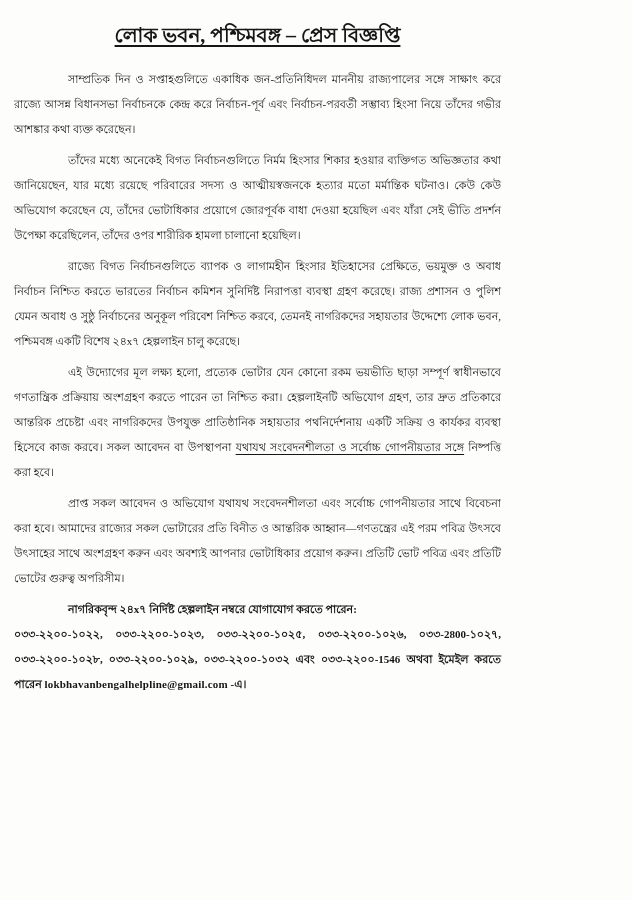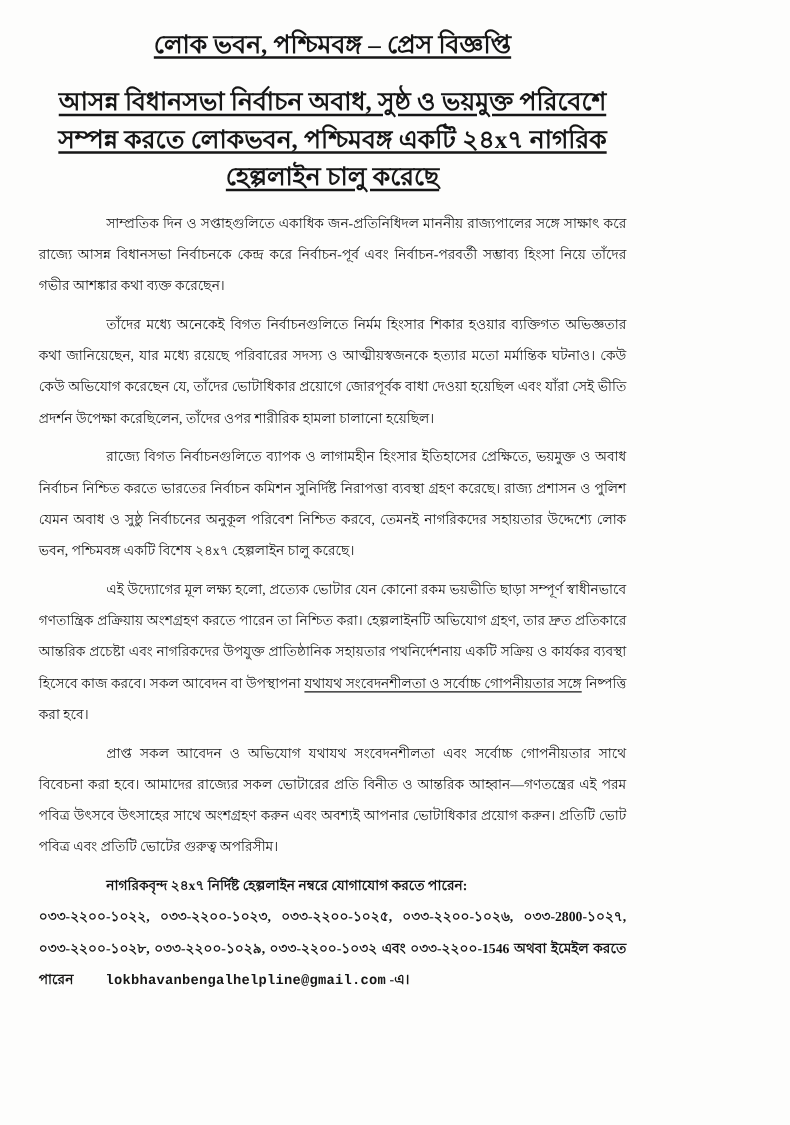--- a/index.html
+++ b/index.html
@@ -11,21 +11,21 @@
     width: 632px;
     height: 900px;
     overflow: hidden;
     color: #161616;
     font-family: "Liberation Serif", "DejaVu Serif", serif;
   }
   .sheet {
     box-sizing: border-box;
     width: 532px;
     height: 900px;
-    padding: 18px 31px 0 31px;
+    padding: 18px 31px 0 14px;
   }
   .doc-title {
     margin: 2px 0 14px 0;
     text-align: center;
     font-size: 20px;
     font-weight: bold;
     text-decoration: underline;
     text-underline-offset: 3px;
   }
   .headline {
@@ -44,33 +44,31 @@
     line-height: 25px;
     text-align: justify;
     text-indent: 54px;
   }
   .bold { font-weight: bold; }
   .underlined {
     text-decoration: underline;
     text-underline-offset: 3px;
   }
   .email {
-    font-family: Liberation Mono, monospace;
+    font-family: Liberation Serif, serif;
     letter-spacing: 0.2px;
-    margin-left: 23px;
   }
 </style>
 </head>
 <body>
 
 <main class="sheet">
 
   <h1 class="doc-title">লোক ভবন, পশ্চিমবঙ্গ – প্রেস বিজ্ঞপ্তি</h1>
 
-  <h2 class="headline">আসন্ন বিধানসভা নির্বাচন অবাধ, সুষ্ঠ ও ভয়মুক্ত পরিবেশে সম্পন্ন করতে লোকভবন, পশ্চিমবঙ্গ একটি ২৪x৭ নাগরিক হেল্পলাইন চালু করেছে</h2>
 
   <p class="para">সাম্প্রতিক দিন ও সপ্তাহগুলিতে একাধিক জন-প্রতিনিধিদল মাননীয় রাজ্যপালের সঙ্গে সাক্ষাৎ করে রাজ্যে আসন্ন বিধানসভা নির্বাচনকে কেন্দ্র করে নির্বাচন-পূর্ব এবং নির্বাচন-পরবর্তী সম্ভাব্য হিংসা নিয়ে তাঁদের গভীর আশঙ্কার কথা ব্যক্ত করেছেন।</p>
 
   <p class="para">তাঁদের মধ্যে অনেকেই বিগত নির্বাচনগুলিতে নির্মম হিংসার শিকার হওয়ার ব্যক্তিগত অভিজ্ঞতার কথা জানিয়েছেন, যার মধ্যে রয়েছে পরিবারের সদস্য ও আত্মীয়স্বজনকে হত্যার মতো মর্মান্তিক ঘটনাও। কেউ কেউ অভিযোগ করেছেন যে, তাঁদের ভোটাধিকার প্রয়োগে জোরপূর্বক বাধা দেওয়া হয়েছিল এবং যাঁরা সেই ভীতি প্রদর্শন উপেক্ষা করেছিলেন, তাঁদের ওপর শারীরিক হামলা চালানো হয়েছিল।</p>
 
   <p class="para">রাজ্যে বিগত নির্বাচনগুলিতে ব্যাপক ও লাগামহীন হিংসার ইতিহাসের প্রেক্ষিতে, ভয়মুক্ত ও অবাধ নির্বাচন নিশ্চিত করতে ভারতের নির্বাচন কমিশন সুনির্দিষ্ট নিরাপত্তা ব্যবস্থা গ্রহণ করেছে। রাজ্য প্রশাসন ও পুলিশ যেমন অবাধ ও সুষ্ঠু নির্বাচনের অনুকূল পরিবেশ নিশ্চিত করবে, তেমনই নাগরিকদের সহায়তার উদ্দেশ্যে লোক ভবন, পশ্চিমবঙ্গ একটি বিশেষ ২৪x৭ হেল্পলাইন চালু করেছে।</p>
 
   <p class="para"><span>এই উদ্যোগের মূল লক্ষ্য হলো, প্রত্যেক ভোটার যেন কোনো রকম ভয়ভীতি ছাড়া সম্পূর্ণ স্বাধীনভাবে গণতান্ত্রিক প্রক্রিয়ায় অংশগ্রহণ করতে পারেন তা নিশ্চিত করা। হেল্পলাইনটি অভিযোগ গ্রহণ, তার দ্রুত প্রতিকারে আন্তরিক প্রচেষ্টা এবং নাগরিকদের উপযুক্ত প্রাতিষ্ঠানিক সহায়তার পথনির্দেশনায় একটি সক্রিয় ও কার্যকর ব্যবস্থা হিসেবে কাজ করবে। সকল আবেদন বা উপস্থাপনা</span>
     <span class="underlined">যথাযথ সংবেদনশীলতা ও সর্বোচ্চ গোপনীয়তার সঙ্গে</span>
     <span>নিষ্পত্তি করা হবে।</span></p>

